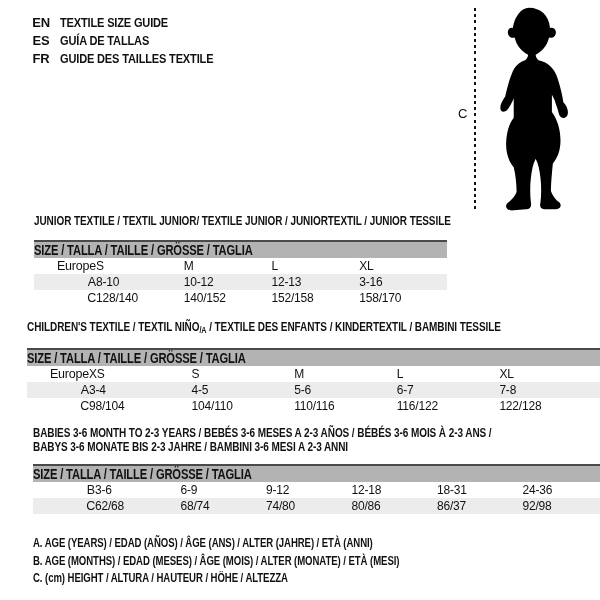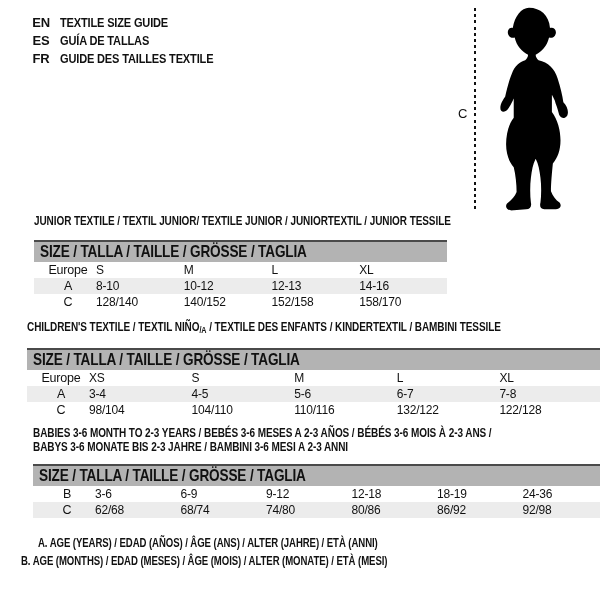--- a/index.html
+++ b/index.html
@@ -34,27 +34,27 @@
   .sec-title .sub { font-size: 9px; vertical-align: -2px; }
   .t1 { left: 2px; top: 214px; width: 413px; margin-left: 32px; }
   .t2 { left: 27px; top: 320px; width: 575px; }
   .t3 { left: 33px; top: 426px; width: 575px; }
   .t1 table { margin-top: 12px; }
   .t2 table { margin-top: 11px; }
   .t3 table { margin-top: 10px; }
 
   table { width: 100%; border-collapse: collapse; table-layout: fixed; border-top: 2px solid var(--border-top); }
   td { font-size: 12px; height: 16px; vertical-align: middle; letter-spacing: -0.2px; }
-  tr.hdr td { background: var(--header-bar); height: 16px; padding-left: 6px; font-weight: 700; font-size: 17px; }
-  td.lbl { text-align: center; padding-left: 6px; font-size: 12.5px; }
+  tr.hdr td { background: var(--header-bar); height: 16px; font-weight: 700; font-size: 14px; }
+  td.lbl { text-align: right; padding-left: 6px; font-size: 12.5px; }
   col.c-lbl { width: 62px; }
   tr.alt td { background: var(--row-alt); }
 
   
-  .footnotes { position: absolute; left: 21px; top: 536px; text-align: center; }
+  .footnotes { position: absolute; left: 33px; top: 536px; }
   .footnote { height: 17.5px; font-size: 12px; font-weight: 700; letter-spacing: -0.1px; }
 </style>
 </head>
 <body>
 
 <div id="page">
 
   <div class="lang-block">
     <div class="lang-row">
       <span class="lang-code">EN</span>
@@ -112,21 +112,21 @@
         <td>S</td>
         <td>M</td>
         <td>L</td>
         <td>XL</td>
       </tr>
       <tr class="alt">
         <td class="lbl">A</td>
         <td>8-10</td>
         <td>10-12</td>
         <td>12-13</td>
-        <td>14-16</td>
+        <td>3-16</td>
       </tr>
       <tr>
         <td class="lbl">C</td>
         <td>128/140</td>
         <td>140/152</td>
         <td>152/158</td>
         <td>158/170</td>
       </tr>
     </tbody>
       </table>
@@ -163,21 +163,21 @@
         <td>4-5</td>
         <td>5-6</td>
         <td>6-7</td>
         <td>7-8</td>
       </tr>
       <tr>
         <td class="lbl">C</td>
         <td>98/104</td>
         <td>104/110</td>
         <td>110/116</td>
-        <td>132/122</td>
+        <td>116/122</td>
         <td>122/128</td>
       </tr>
     </tbody>
       </table>
   </div>
 
   <div class="section t3">
     <div class="sec-title">
       <span class="cond">BABIES 3-6 MONTH TO 2-3 YEARS / BEBÉS 3-6 MESES A 2-3 AÑOS / BÉBÉS 3-6 MOIS À 2-3 ANS /</span>
     </div>
@@ -197,34 +197,35 @@
       <tbody>
           <tr class="hdr">
         <td colspan="7"><span class="cond">SIZE / TALLA / TAILLE / GRÖSSE / TAGLIA</span></td>
       </tr>
       <tr>
         <td class="lbl">B</td>
         <td>3-6</td>
         <td>6-9</td>
         <td>9-12</td>
         <td>12-18</td>
-        <td>18-19</td>
+        <td>18-31</td>
         <td>24-36</td>
       </tr>
       <tr class="alt">
         <td class="lbl">C</td>
         <td>62/68</td>
         <td>68/74</td>
         <td>74/80</td>
         <td>80/86</td>
-        <td>86/92</td>
+        <td>86/37</td>
         <td>92/98</td>
       </tr>
     </tbody>
       </table>
   </div>
 
   <div class="footnotes">
     <div class="footnote"><span class="cond">A. AGE (YEARS) / EDAD (AÑOS) / ÂGE (ANS) / ALTER (JAHRE) / ETÀ (ANNI)</span></div>
     <div class="footnote"><span class="cond">B. AGE (MONTHS) / EDAD (MESES) / ÂGE (MOIS) / ALTER (MONATE) / ETÀ (MESI)</span></div>
+    <div class="footnote"><span class="cond">C. (cm) HEIGHT / ALTURA / HAUTEUR / HÖHE / ALTEZZA</span></div>
   </div>
 
 </div>
 
 </body></html>

